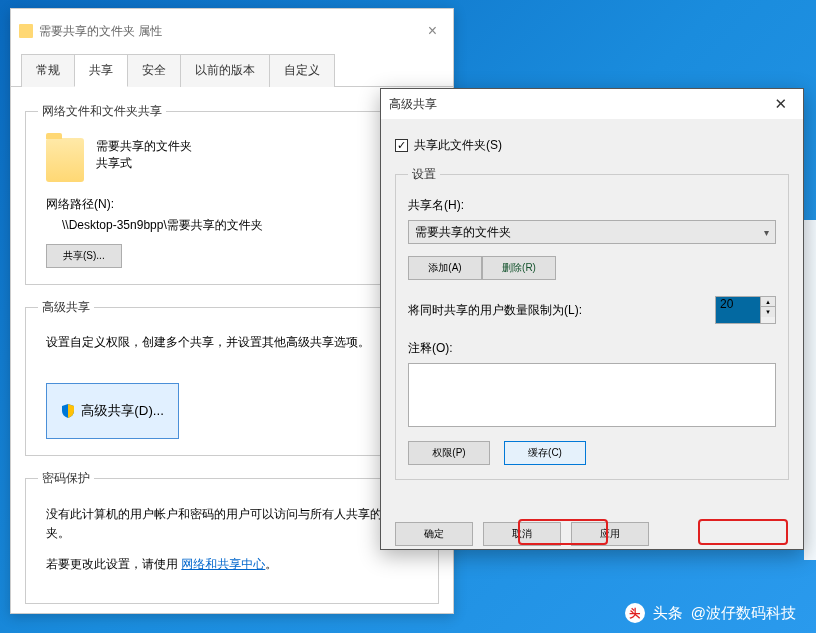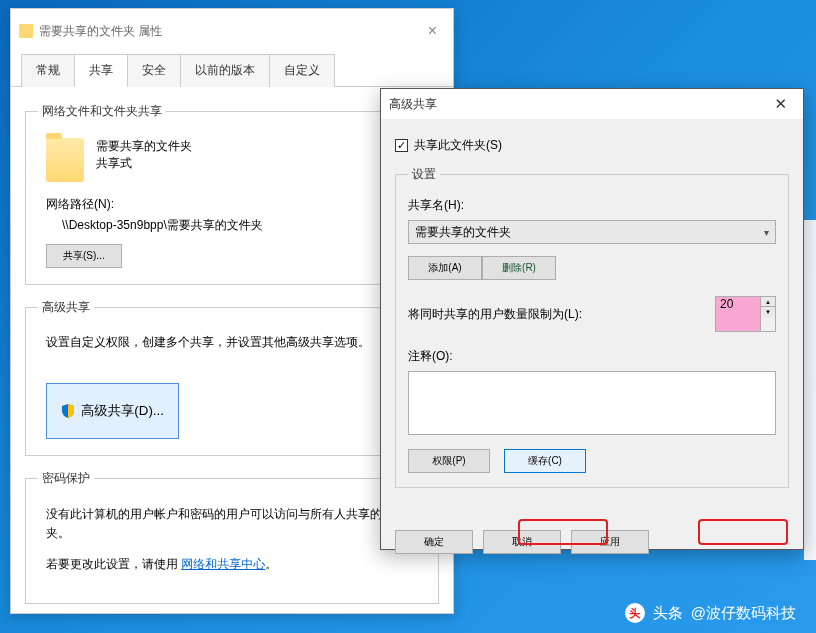--- a/index.html
+++ b/index.html
@@ -208,23 +208,23 @@
       padding: 0 6px;
       margin-bottom: 12px;
     }
     .chev { font-size: 10px; color: #555; }
     .btn-pair { display: flex; gap: 0; margin-bottom: 16px; }
     .btn-pair .btn { min-width: 74px; }
     .limit-row { display: flex; align-items: center; justify-content: space-between; margin-bottom: 16px; }
     .spinner { display: flex; }
     .spinner-input {
       width: 46px;
-      height: 36px;
+      height: 28px;
       border: 1px solid #adadad;
-      background: #f9a8d4;
+      background: #0369a1;
       padding: 0 4px;
       text-align: left;
     }
     .spinner-btns {
       display: flex;
       flex-direction: column;
       border: 1px solid #adadad;
       border-left: none;
     }
     .spinner-btns div {

